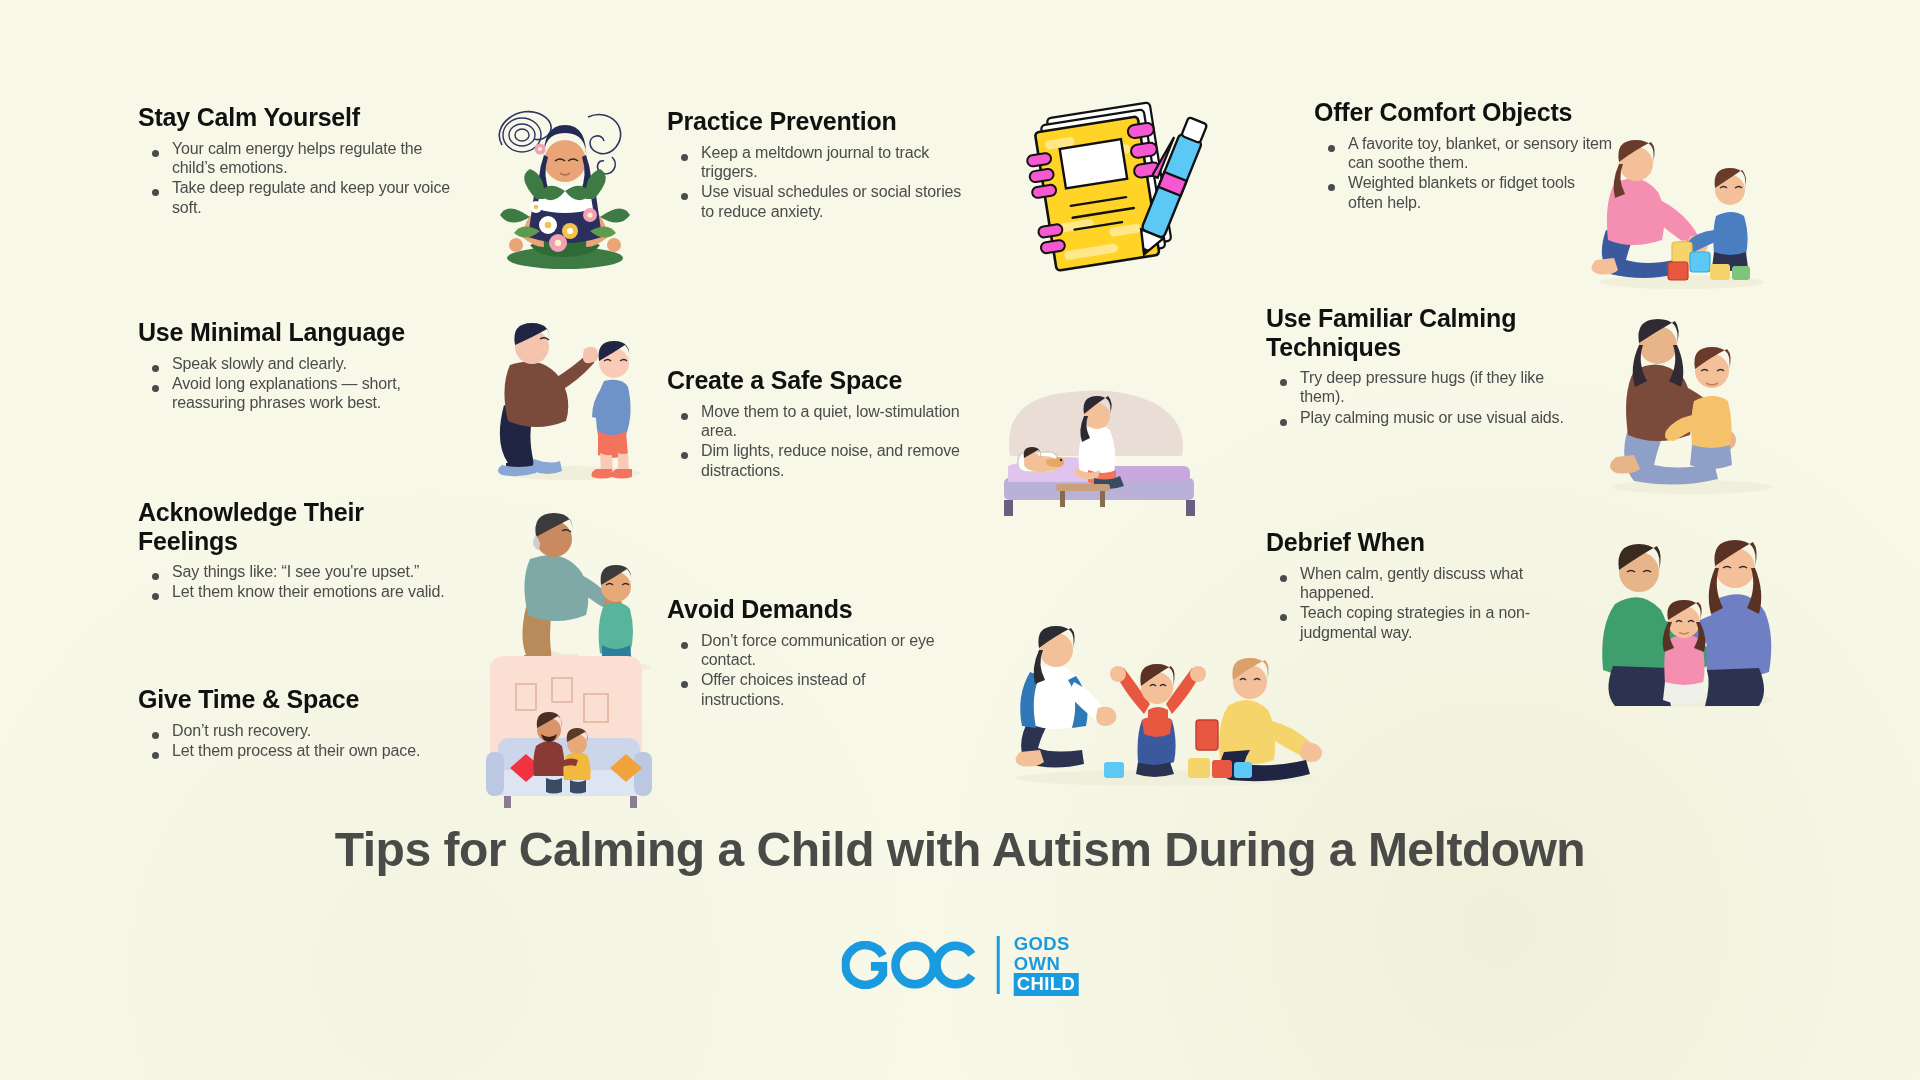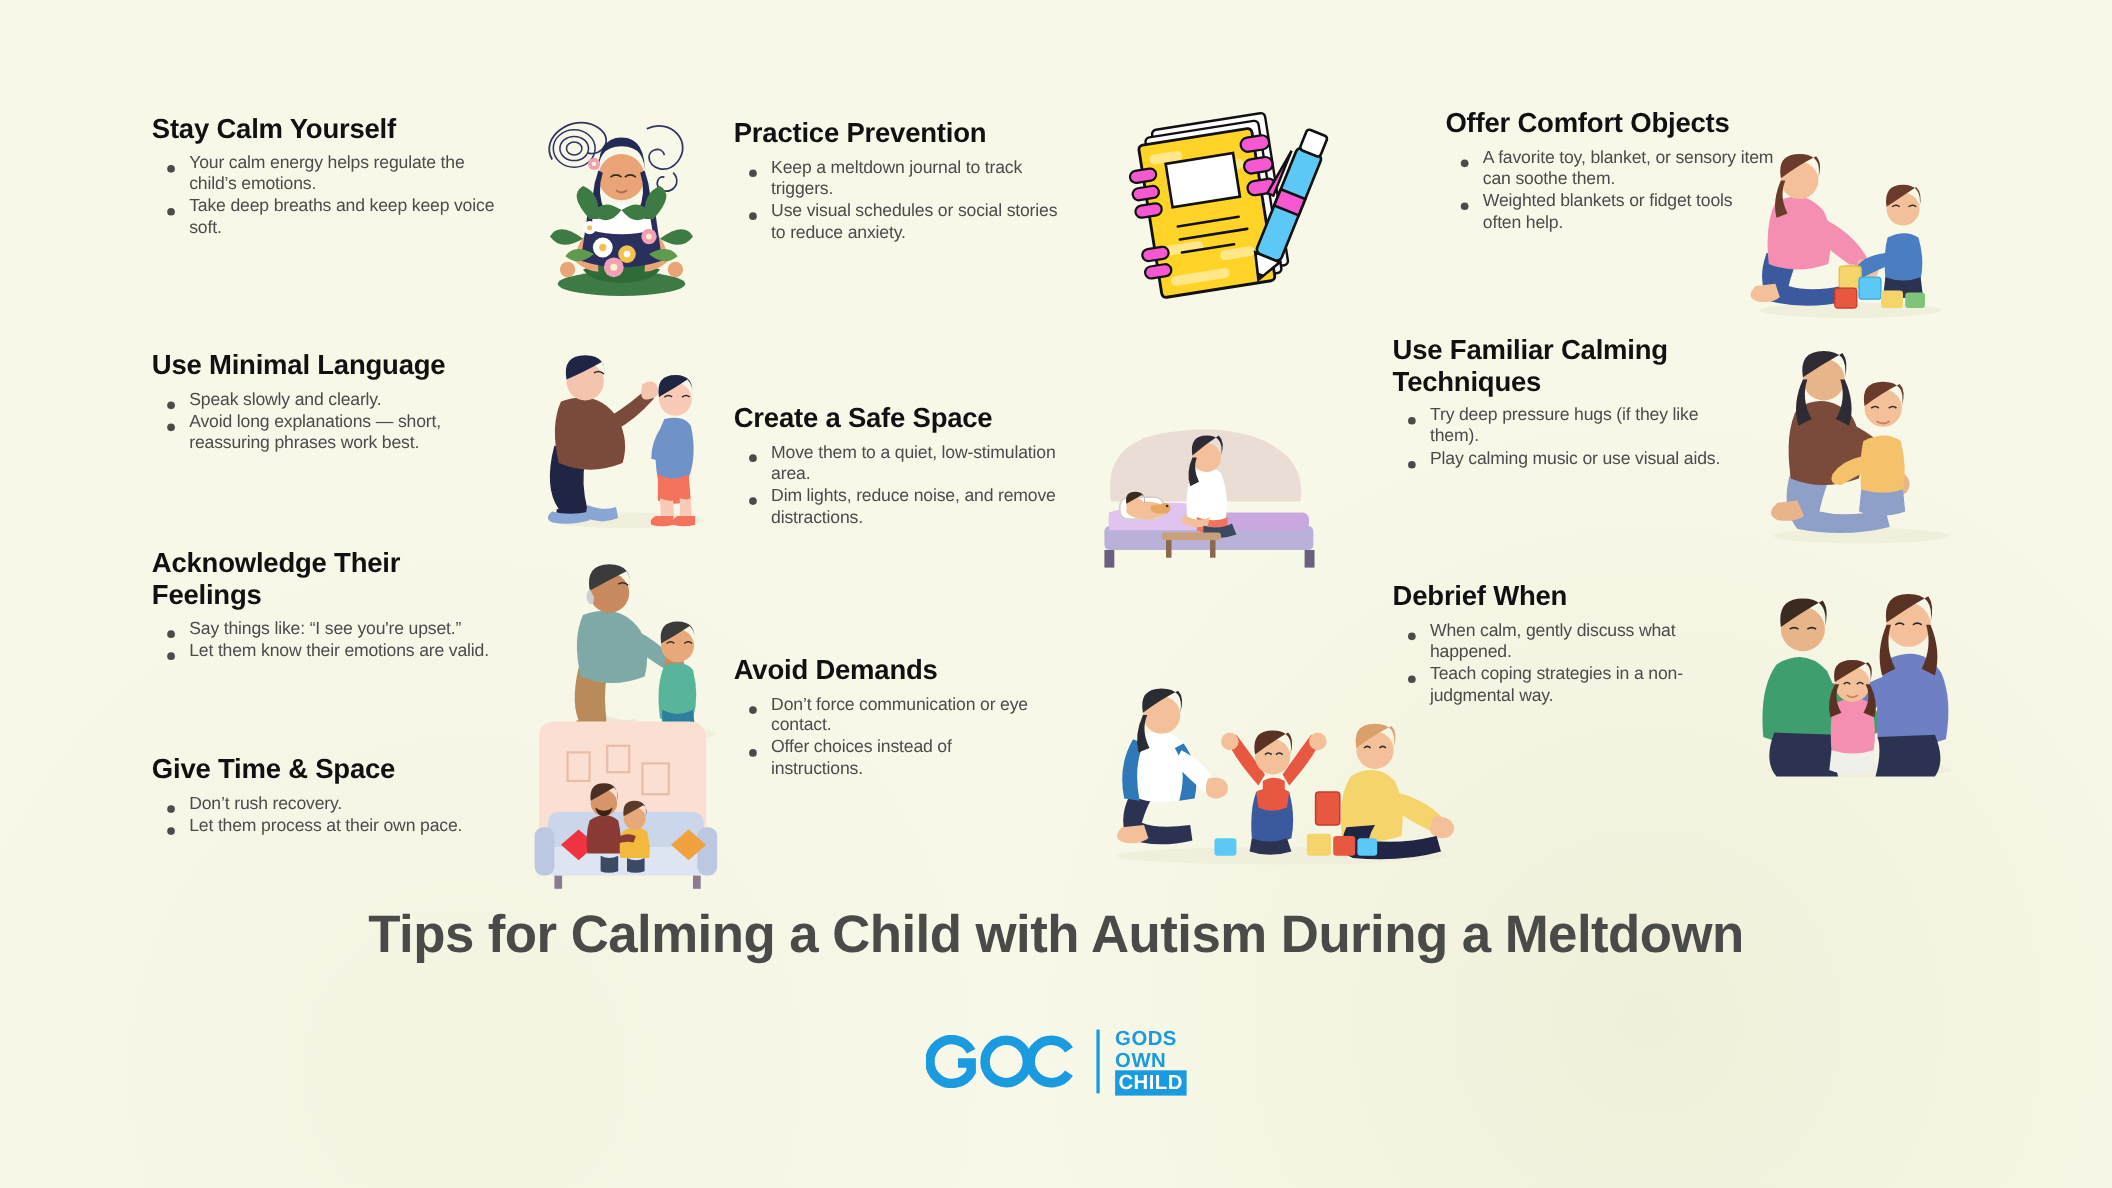--- a/index.html
+++ b/index.html
@@ -117,21 +117,21 @@
 </style>
 </head>
 <body>
 
 <div id="poster">
 
   <div class="tip" style="left:138px; top:103px; width:320px;">
     <div class="tip-title">Stay Calm Yourself</div>
     <ul class="tip-list">
       <li>Your calm energy helps regulate the child’s emotions.</li>
-      <li>Take deep breaths and keep keep voice soft.</li>
+      <li>Take deep regulate and keep your voice soft.</li>
     </ul>
   </div>
 
   <div class="illus" style="left:470px; top:95px; width:190px; height:180px;">
     <svg viewBox="0 0 190 180" width="190" height="180">
       <path d="M32 50 C20 30 50 8 72 20 C90 30 78 48 64 44" fill="none" stroke="#2f3461" stroke-width="1.6"></path>
       <path d="M118 22 C140 12 160 34 146 52 C136 64 120 58 120 48 C120 40 132 38 134 46" fill="none" stroke="#2f3461" stroke-width="1.6"></path>
       <path d="M142 62 C150 70 142 82 132 78 C124 74 128 64 134 66" fill="none" stroke="#2f3461" stroke-width="1.6"></path>
       <ellipse cx="52" cy="40" rx="19" ry="17" fill="none" stroke="#2f3461" stroke-width="1.4"></ellipse>
       <ellipse cx="52" cy="40" rx="13" ry="11" fill="none" stroke="#2f3461" stroke-width="1.4"></ellipse>

